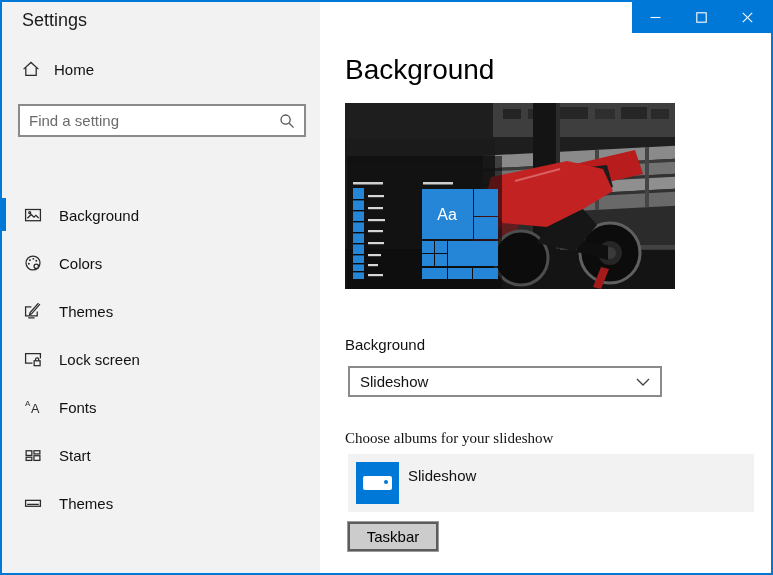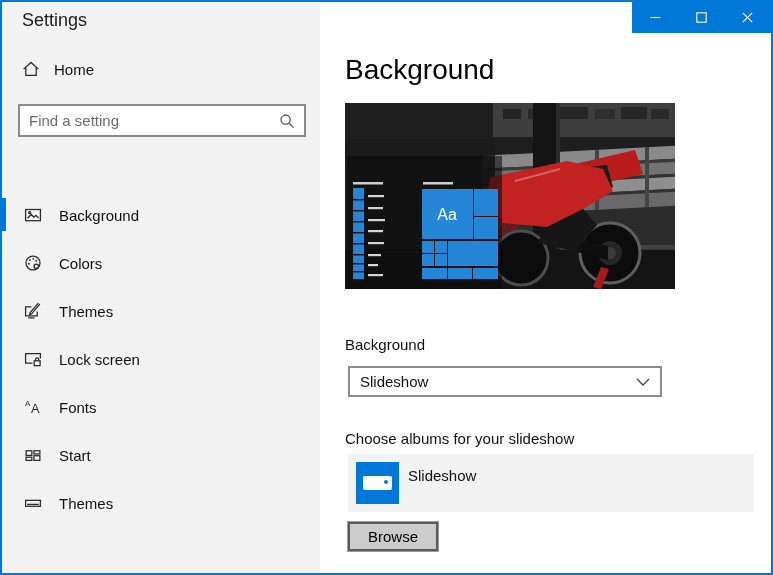--- a/index.html
+++ b/index.html
@@ -30,21 +30,21 @@
   
   .content{position:absolute;left:318px;top:0;right:0;bottom:0;background:#fff;}
   .controls{position:absolute;top:0;right:0;width:139px;height:31px;background:#0078d7;display:flex;}
   .ctrl{flex:1;display:flex;align-items:center;justify-content:center;cursor:default;}
   .page-title{position:absolute;left:25px;top:52px;font-size:28px;font-weight:300;color:#000;}
   .preview{position:absolute;left:25px;top:101px;width:330px;height:186px;display:block;}
   .bg-label{position:absolute;left:25px;top:334px;font-size:15px;}
   .dropdown{position:absolute;left:28px;top:364px;width:314px;height:31px;box-sizing:border-box;
             border:2px solid #8a8a8a;background:#fff;display:flex;align-items:center;
             justify-content:space-between;padding:0 10px;font-size:15px;cursor:default;}
-  .albums-heading{position:absolute;left:25px;top:428px;font-size:15px;}
+  .albums-heading{position:absolute;left:25px;top:428px;font-size:15px;font-family:Liberation Serif, serif;}
   .album-row{position:absolute;left:28px;top:452px;width:406px;height:58px;background:#f2f2f2;cursor:default;}
   .album-icon{position:absolute;left:8px;top:8px;width:43px;height:42px;background:#0078d7;}
   .album-icon .frame{position:absolute;left:7px;top:14px;width:29px;height:14px;background:#fff;border-radius:2px;}
   .album-icon .dot{position:absolute;right:4px;top:4px;width:4px;height:4px;background:#0078d7;border-radius:50%;}
   .album-name{position:absolute;left:60px;top:13px;font-size:15px;}
   .browse-btn{position:absolute;left:28px;top:520px;width:90px;height:29px;box-sizing:border-box;
             background:#cccccc;border:2px solid #5c5c5c;outline:1px solid #9a9a9a;
             display:flex;align-items:center;justify-content:center;font-size:15px;color:#000;cursor:default;}
   svg{display:block;}
 </style>
@@ -298,17 +298,17 @@
     <div class="album-row">
       <span class="album-icon">
         <span class="frame">
             <span class="dot"></span>
           </span>
       </span>
       <span class="album-name">Slideshow</span>
     </div>
 
     <div class="browse-btn">
-      <span>Browse</span>
+      <span>Taskbar</span>
     </div>
 
   </div>
 </div>
 
 </body></html>

